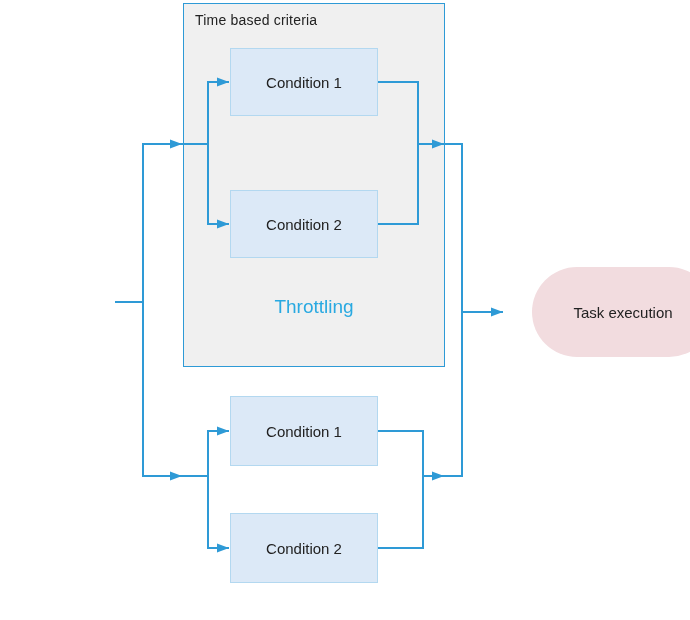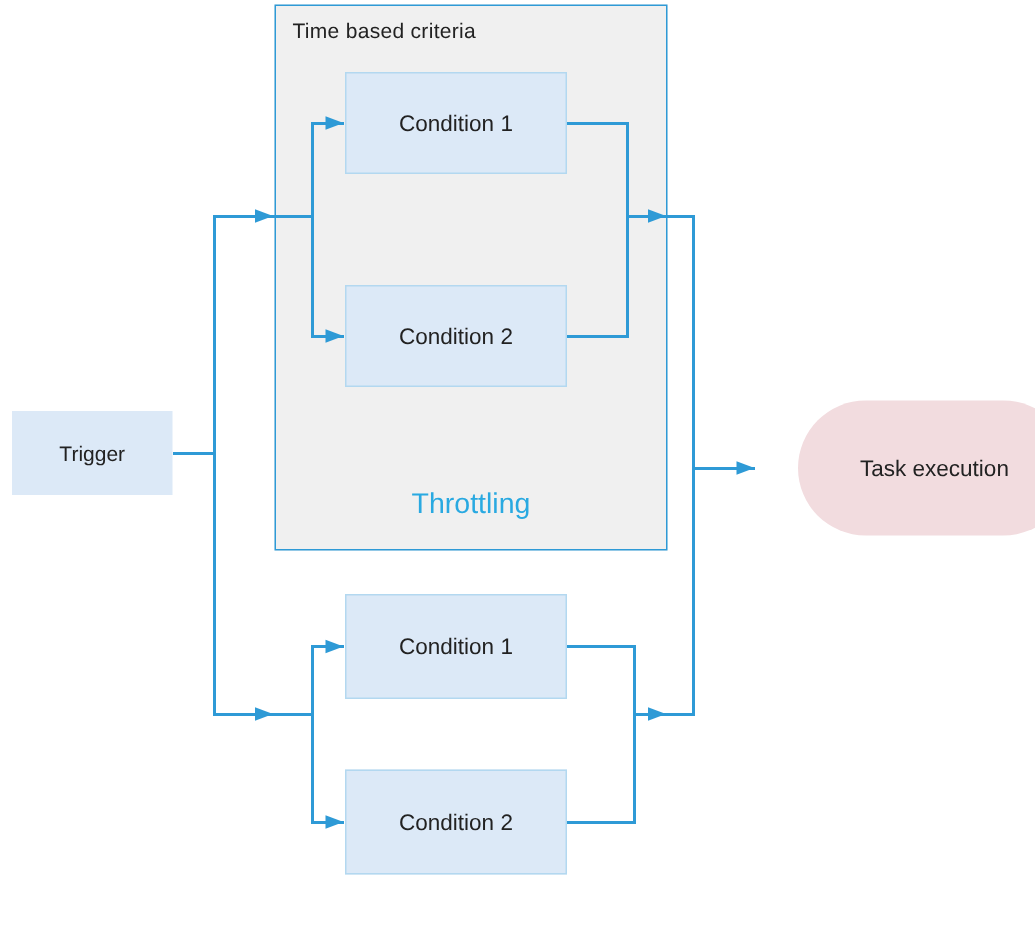--- a/index.html
+++ b/index.html
@@ -63,21 +63,20 @@
   .cond-s1 { left: 230px; top: 396px; height: 70px; }
   .cond-s2 { left: 230px; top: 513px; height: 70px; }
   .group-time { left: 183px; top: 3px;   width: 262px; height: 364px; }
   .group-stat { left: 183px; top: 331px; width: 262px; height: 285px; }
   .throttling {
     position: absolute;
     left: 183px; top: 296px; width: 262px;
     text-align: center;
     font-size: 19px;
     color: var(--throttling-text);
-    margin-top: 30px;
   }
   .task-node {
     left: 532px; top: 267px; width: 182px; height: 90px;
     background: var(--task-fill);
     border-radius: 45px;
   }
   .edges {
     position: absolute;
     left: 0; top: 0; width: 690px; height: 620px;
     pointer-events: none;
@@ -127,21 +126,20 @@
     <polygon class="ah" points="217,77.5 229,82 217,86.5"></polygon>
     <polygon class="ah" points="217,219.5 229,224 217,228.5"></polygon>
     <polygon class="ah" points="432,139.5 444,144 432,148.5"></polygon>
     <polygon class="ah" points="170,471.5 182,476 170,480.5"></polygon>
     <polygon class="ah" points="217,426.5 229,431 217,435.5"></polygon>
     <polygon class="ah" points="217,543.5 229,548 217,552.5"></polygon>
     <polygon class="ah" points="432,471.5 444,476 432,480.5"></polygon>
     <polygon class="ah" points="491,307.5 503,312 491,316.5"></polygon>
   </svg>
 
-  <div class="node trigger-node">Trigger</div>
 
   <div class="node cond-node cond-t1">Condition 1</div>
   <div class="node cond-node cond-t2">Condition 2</div>
 
   <div class="throttling">Throttling</div>
 
   <div class="node cond-node cond-s1">Condition 1</div>
   <div class="node cond-node cond-s2">Condition 2</div>
 
   <div class="node task-node">Task execution</div>

